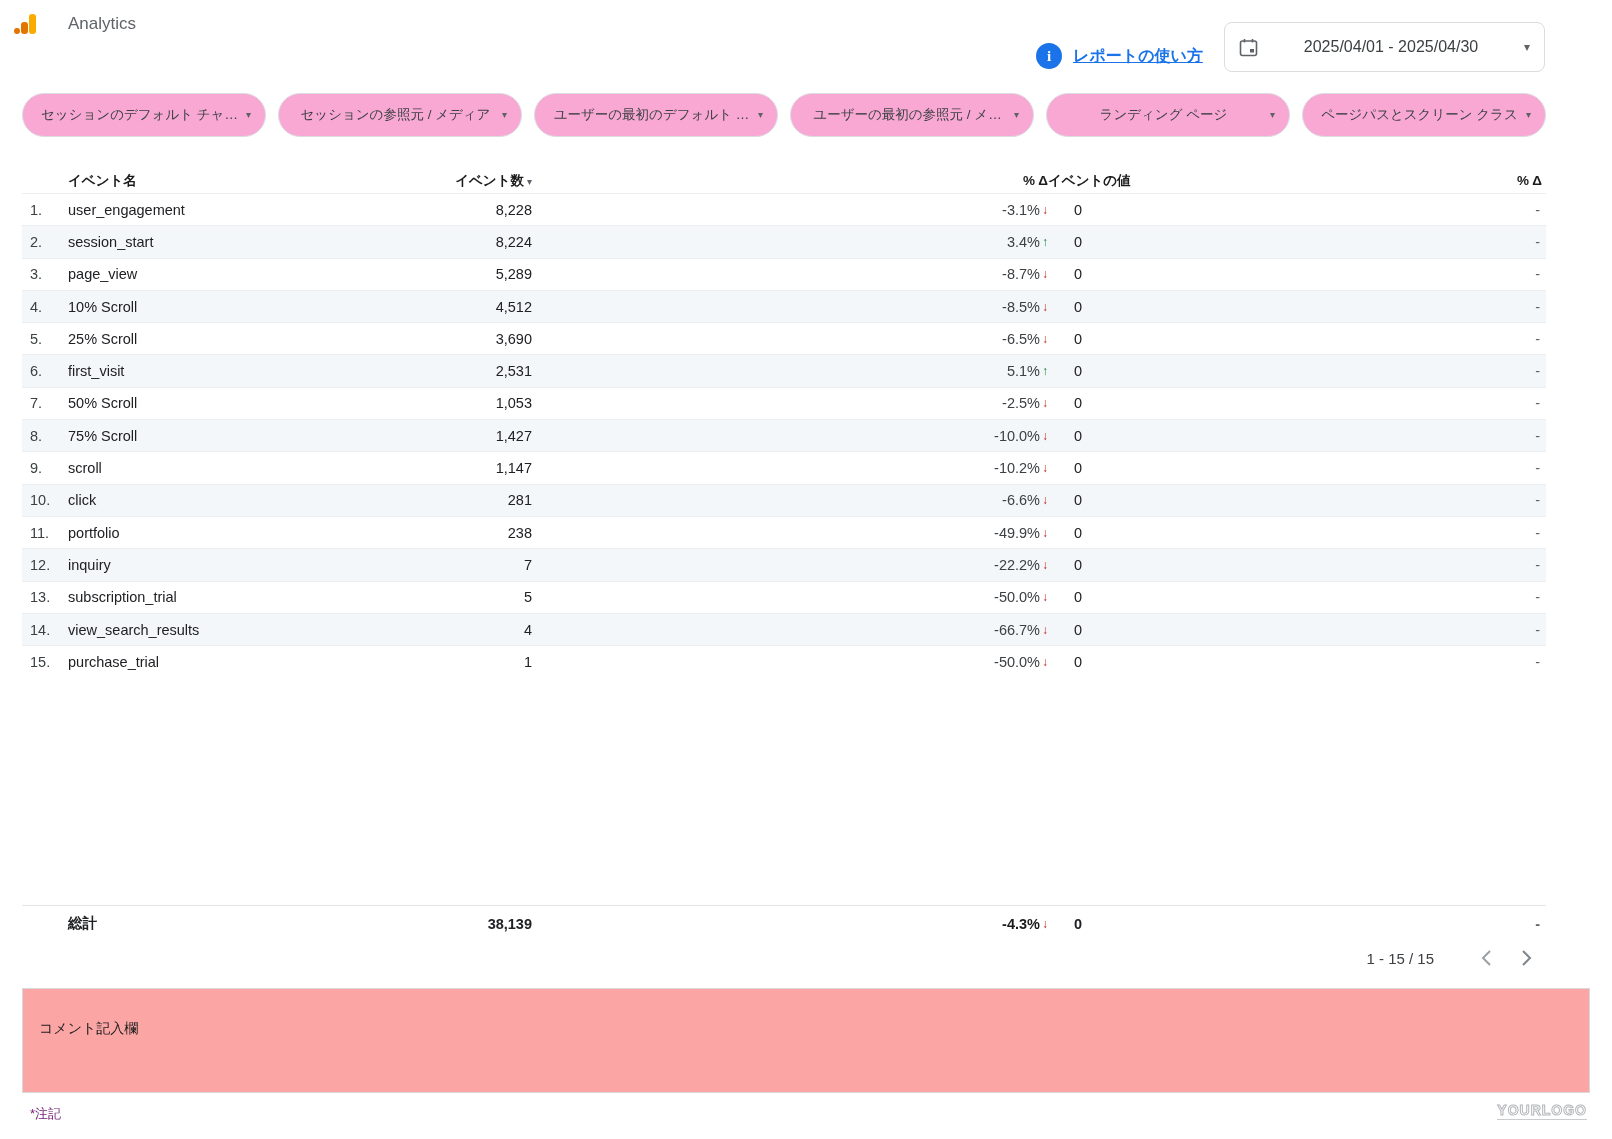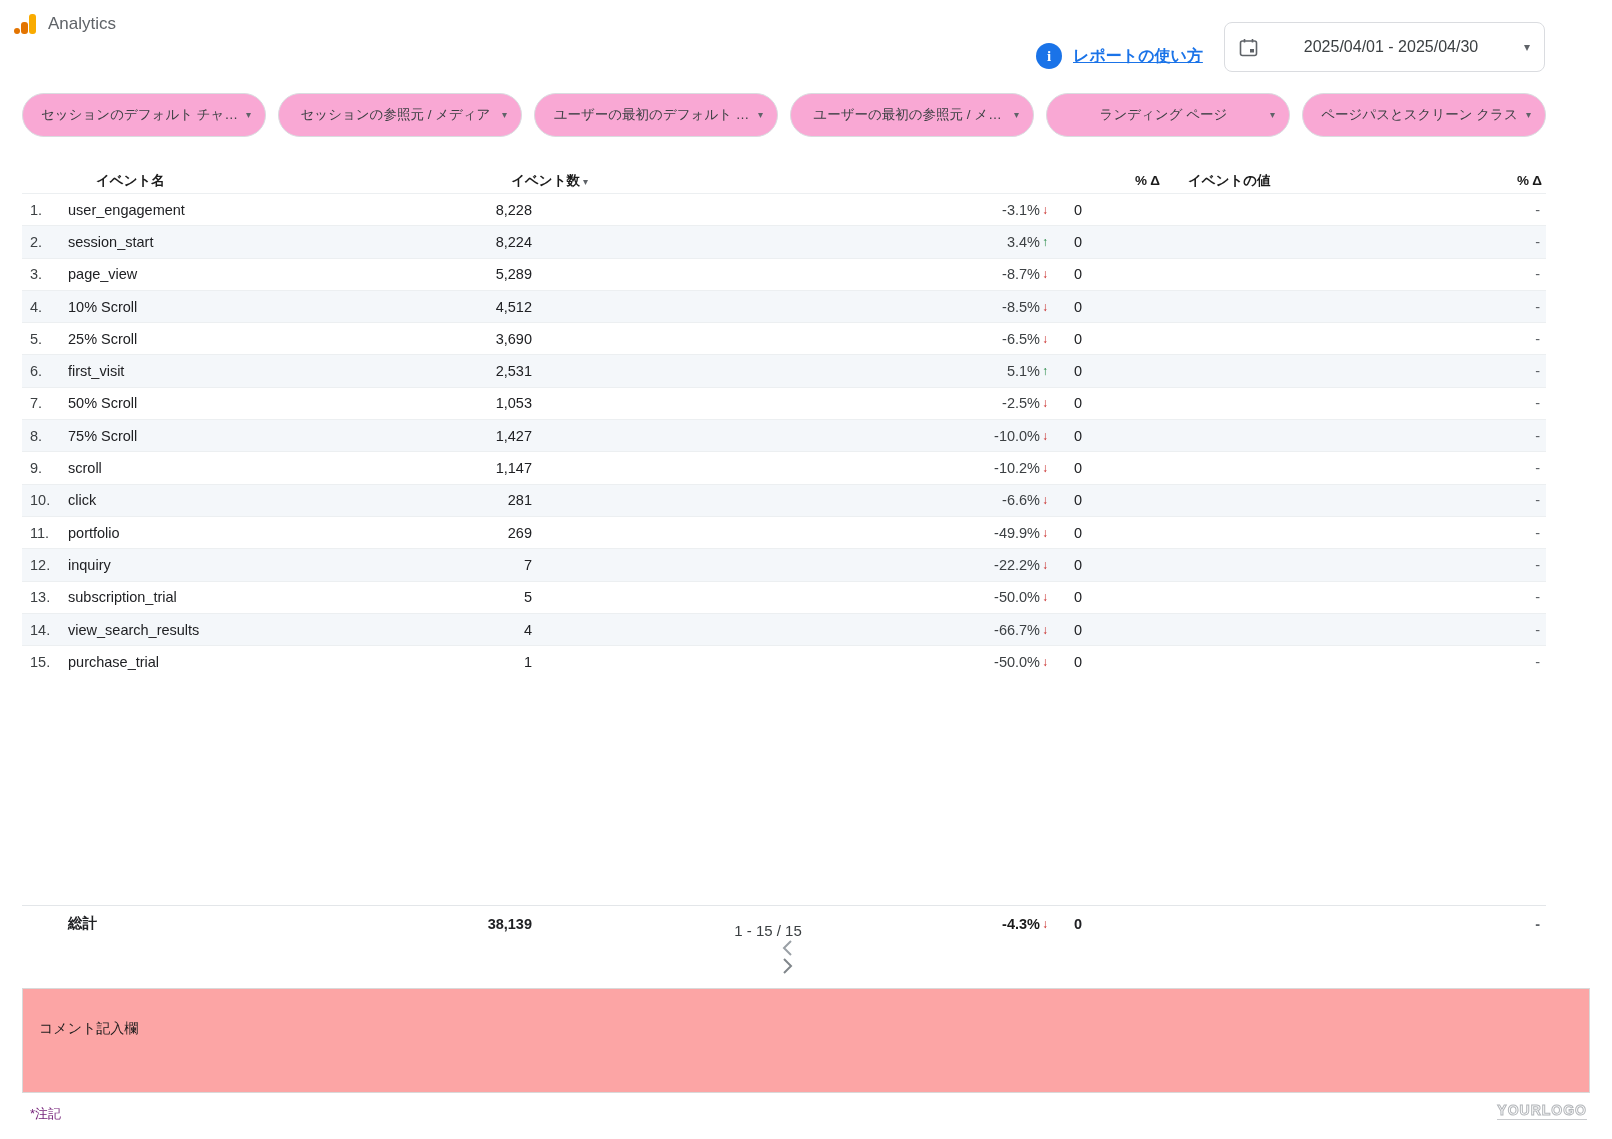--- a/index.html
+++ b/index.html
@@ -2,21 +2,21 @@
 <html style="--bar: #1f46c9; --up: #188038; --down: #c5221f;"><head>
 <meta charset="utf-8">
 <style>
   * { margin:0; padding:0; box-sizing:border-box; }
   html,body { background:#fff; }
   .page {
     position:relative; width:1612px; height:1139px; background:#fff;
     font-family:"Liberation Sans","DejaVu Sans",sans-serif; color:#202124; overflow:hidden;
   }
   
-  .topbar { position:absolute; left:14px; top:12px; display:flex; align-items:center; }
+  .topbar { position:absolute; left:14px; top:12px; display:flex; align-items:center;gap:20px; }
   .ga-icon { position:relative; width:26px; height:24px; }
   .ga-icon .bar-tall { position:absolute; left:15px; top:2px;  width:7px; height:20px; background:#F9AB00; border-radius:3px; }
   .ga-icon .bar-mid  { position:absolute; left:7px;  top:10px; width:7px; height:12px; background:#E37400; border-radius:3px; }
   .ga-icon .dot      { position:absolute; left:0px;  top:16px; width:6px; height:6px;  background:#E37400; border-radius:50%; }
   .brand { margin-left:8px; font-size:17px; color:#5f6368; }
   
   .title-row { position:absolute; left:30px; top:40px; display:flex; align-items:baseline; }
   .page-title { font-size:31px; font-weight:700; color:#1b1b1b; letter-spacing:1px; }
   .page-subtitle { font-size:17px; font-weight:700; color:#1b1b1b; margin-left:10px; }
   .help-area { position:absolute; left:1036px; top:43px; display:flex; align-items:center; }
@@ -29,21 +29,21 @@
   .caret { font-size:12px; color:#5f6368; line-height:1; }
   
   .chips { position:absolute; left:22px; top:93px; width:1524px; display:flex; gap:12px; }
   .chip { flex:1; height:44px; border:1px solid #dadce0; border-radius:22px; background:#f9a8d4;
     display:flex; align-items:center; padding:0 14px; cursor:pointer; }
   .chip-label { flex:1; text-align:center; font-size:13.5px; color:#3c4043; white-space:nowrap; overflow:hidden; }
   .chip .caret { font-size:10px; margin-left:4px; }
   
   .table { position:absolute; left:22px; top:168px; width:1524px; }
   .tgrid { display:grid; grid-template-columns:46px 350px 118px 420px 92px 34px 12px 1fr 46px; align-items:center; }
-  .thead { height:25px; font-size:13.5px; font-weight:700; color:#1b1b1b;gap:28px; }
+  .thead { height:25px; font-size:13.5px; font-weight:700; color:#1b1b1b; }
   .h-count { text-align:right; padding-right:4px; white-space:nowrap; }
   .h-pct { text-align:right; white-space:nowrap; }
   .h-value { grid-column:6 / span 3; white-space:nowrap; }
   .h-pct2 { grid-column:9; text-align:right; padding-right:4px; white-space:nowrap; }
   .sort-caret { font-size:10px; color:#5f6368; margin-left:3px; font-weight:400; }
   .trow { height:32.3px; border-top:1px solid #eceff1; font-size:14.5px; }
   .trow:nth-child(even) { background:#f4f7fa; }
   .c-rank { padding-left:8px; color:#3c4043; }
   .c-name { color:#202124; }
   .c-count { text-align:right; padding-right:4px; color:#202124; }
@@ -56,21 +56,21 @@
   .arrow.up { color:var(--up,#188038); }
   .c-value { text-align:right; color:#202124; }
   .c-vbar { padding-left:4px; }
   .vsliver { width:1.5px; height:16px; background:#c6cdd4; }
   .c-pct2 { grid-column:9; text-align:right; padding-right:6px; color:#5f6368; }
   .spacer { height:228px; }
   .total-row { height:36px; border-top:1px solid #e3e6e9; font-weight:700; font-size:14.5px; }
   .total-row .c-pct { color:#1b1b1b; }
   .total-row .c-pct2 { color:#5f6368; }
   
-  .pager { display:flex; justify-content:flex-end; align-items:center; height:34px; padding-right:6px; gap:0;flex-direction:column; }
+  .pager { display:flex; justify-content:flex-end; align-items:center; height:34px; padding-right:6px; gap:0; }
   .pager-label { font-size:15px; color:#3c4043; margin-right:26px; }
   .pg-btn { width:28px; height:28px; display:flex; align-items:center; justify-content:center; cursor:pointer; margin-left:12px; }
   .pg-btn svg { display:block; }
   
   .comment-box { position:absolute; left:22px; top:988px; width:1568px; height:105px;
     border:1px solid #d9d9d9; background:#fca5a5; padding:31px 16px; font-size:14px; color:#1b1b1b; }
   .footnote { position:absolute; left:30px; top:1105px; font-size:13px; color:#701a75; }
   .watermark { position:absolute; right:25px; top:1102px; font-size:14px; font-weight:800; letter-spacing:1px;
     color:transparent; -webkit-text-stroke:1px #b3b6ba; border-bottom:1.5px solid #c9cbce; padding-bottom:1px; }
 </style>
@@ -280,21 +280,21 @@
             <span class="arrow down">↓</span>
           </span>
         <span class="c-value">0</span>
         <span class="c-vbar"><span class="vsliver"></span></span>
         <span></span>
         <span class="c-pct2">-</span>
       </div>
         <div class="tgrid trow">
         <span class="c-rank">11.</span>
         <span class="c-name">portfolio</span>
-        <span class="c-count">269</span>
+        <span class="c-count">238</span>
         <span class="c-bar"><span class="bar" style="width: 8px;"></span></span>
         <span class="c-pct">
             <span>-49.9%</span>
             <span class="arrow down">↓</span>
           </span>
         <span class="c-value">0</span>
         <span class="c-vbar"><span class="vsliver"></span></span>
         <span></span>
         <span class="c-pct2">-</span>
       </div>

